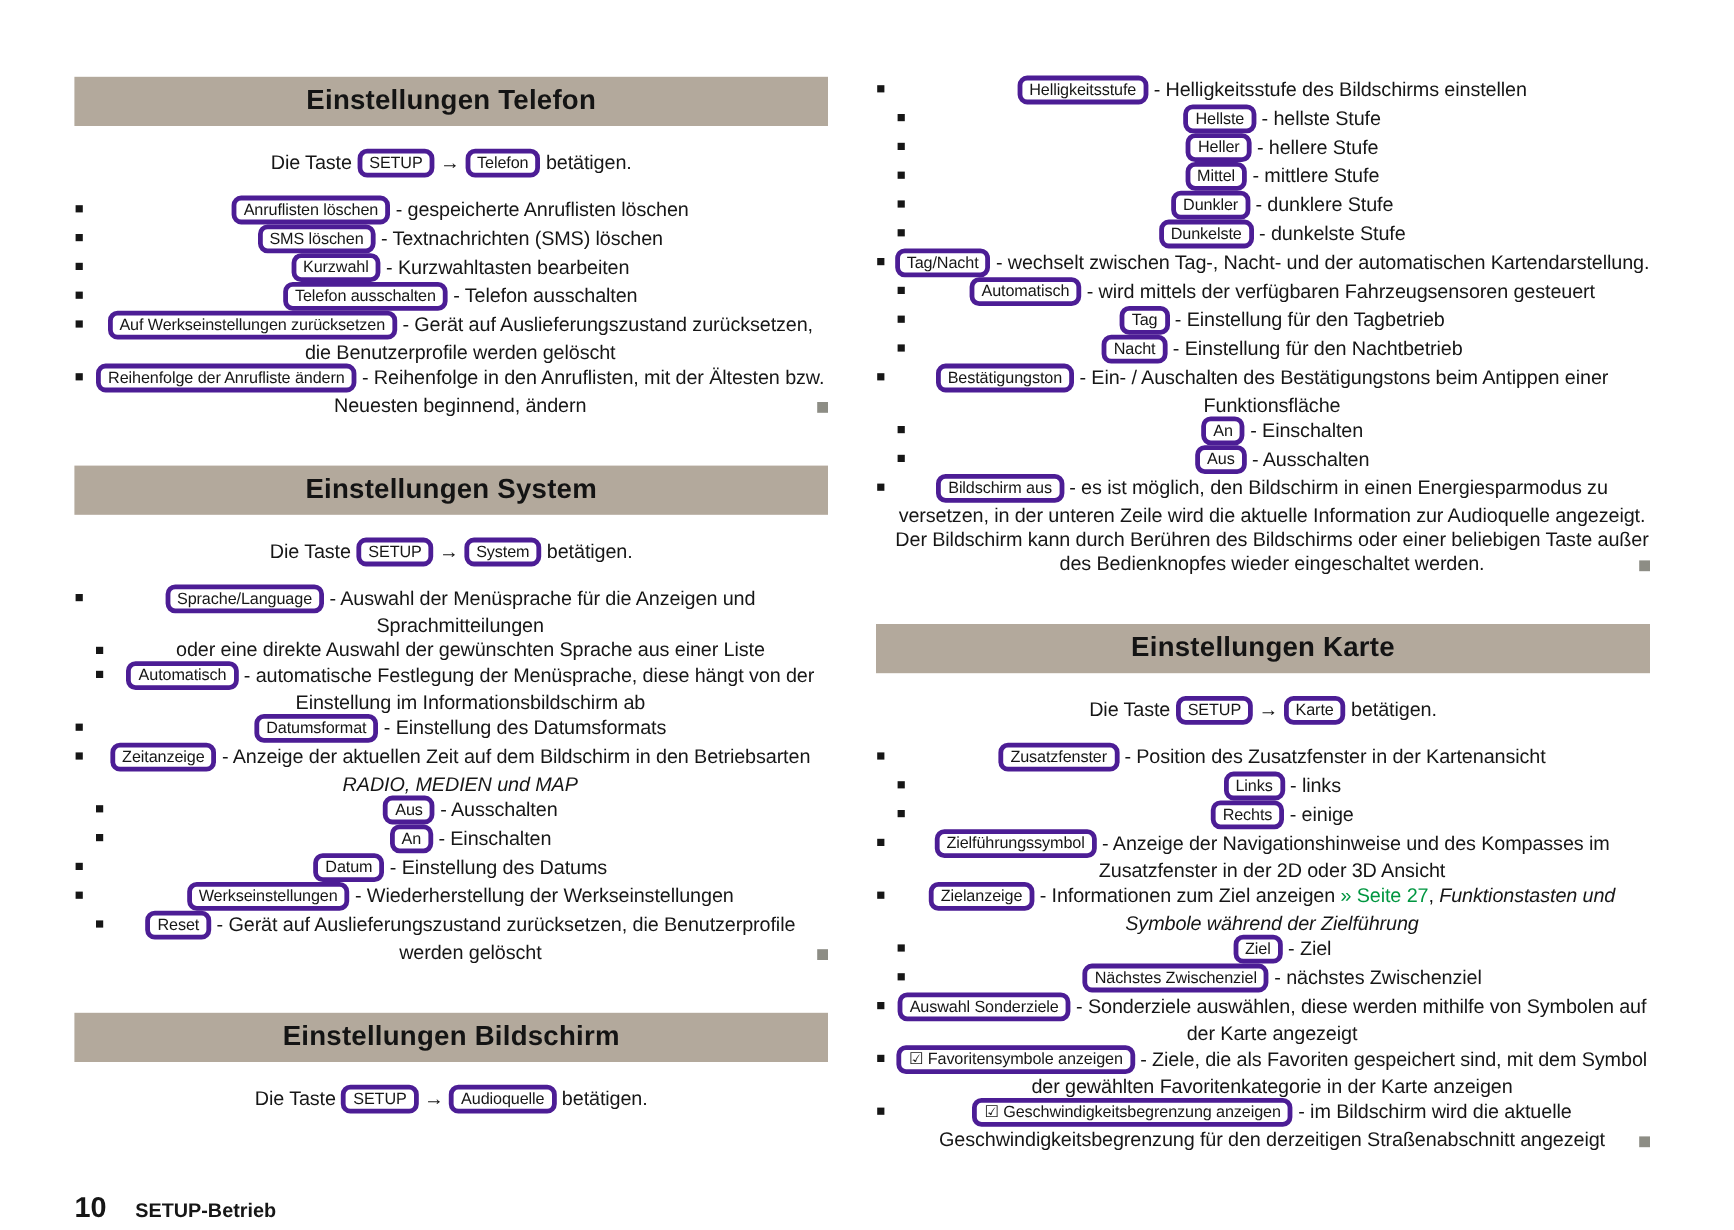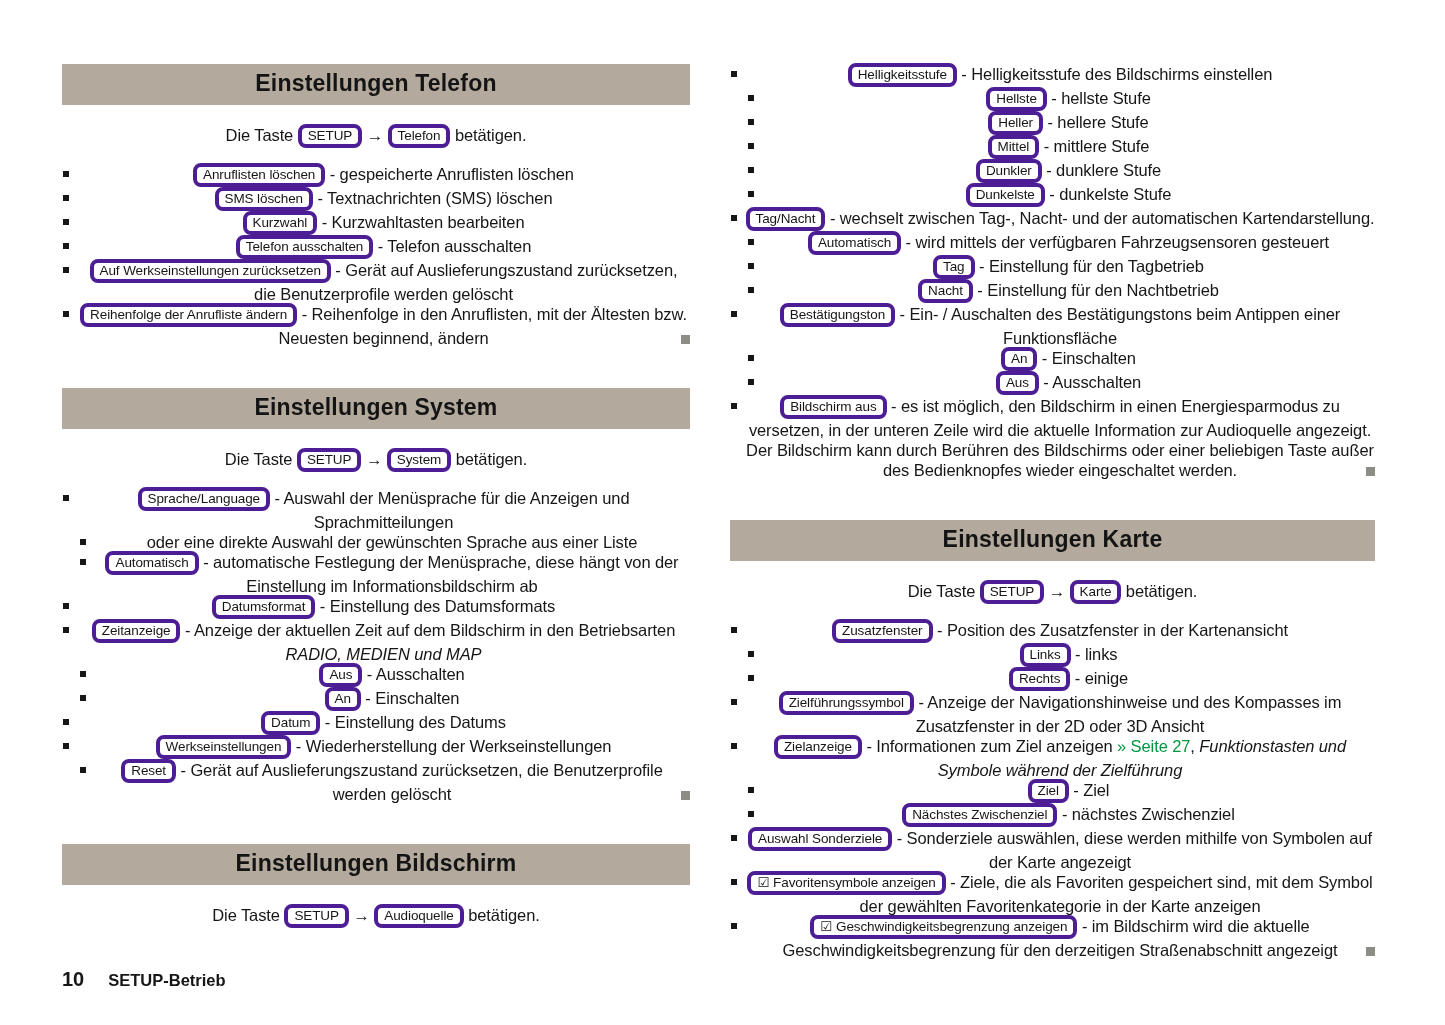--- a/index.html
+++ b/index.html
@@ -97,22 +97,23 @@
 
   .footer {
     position:absolute;
     left:62px;
     top:968px;
     display:flex;
     align-items:baseline;
     gap:24px;
   }
   .page-num {
-    font-size:20px;
+    font-size:24px;
     font-weight:bold;
+    margin-top:25px;
   }
   .footer-label {
     font-size:16.5px;
     font-weight:bold;
   }
 </style>
 </head>
 <body>
 
 <div class="page">

